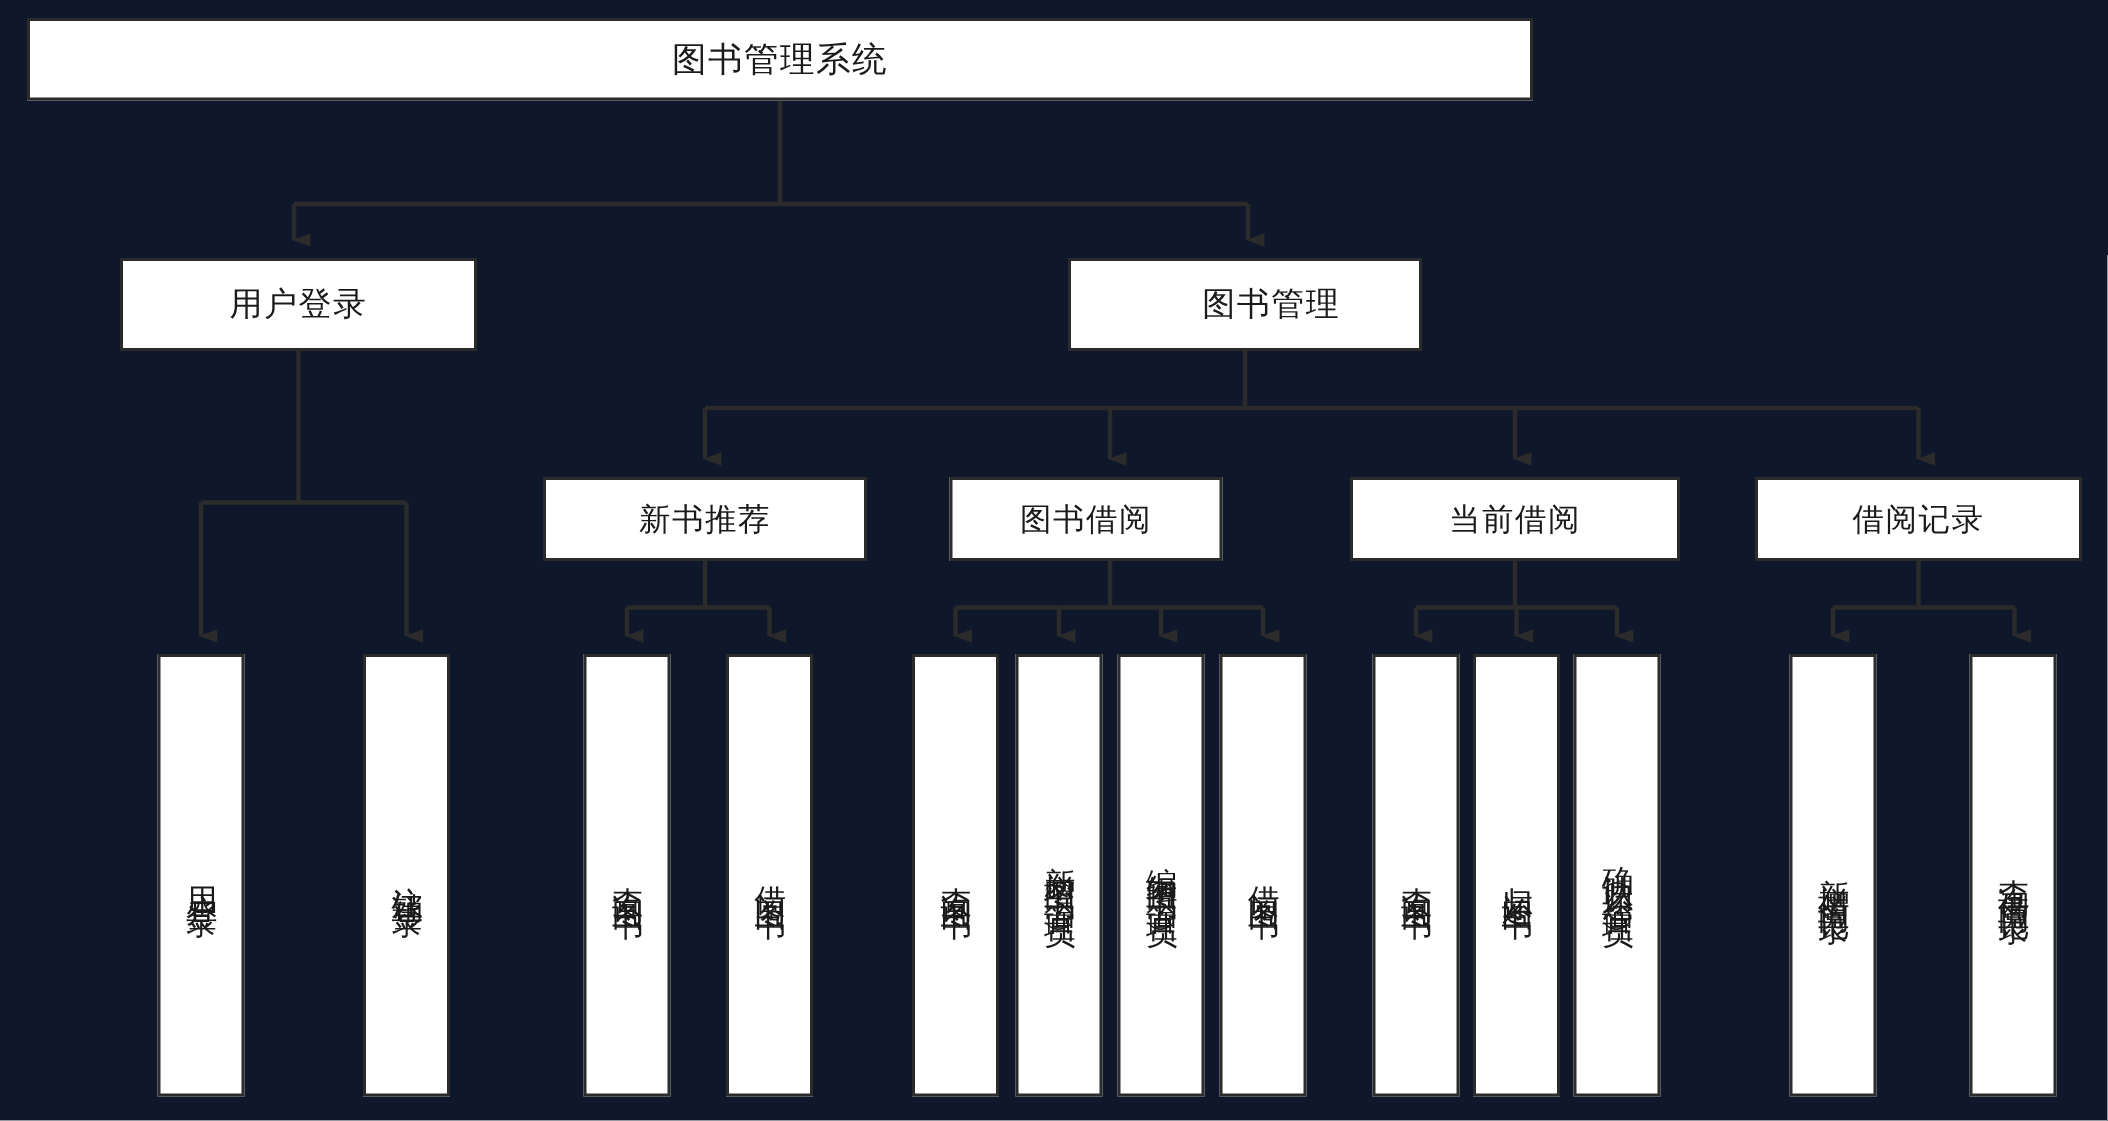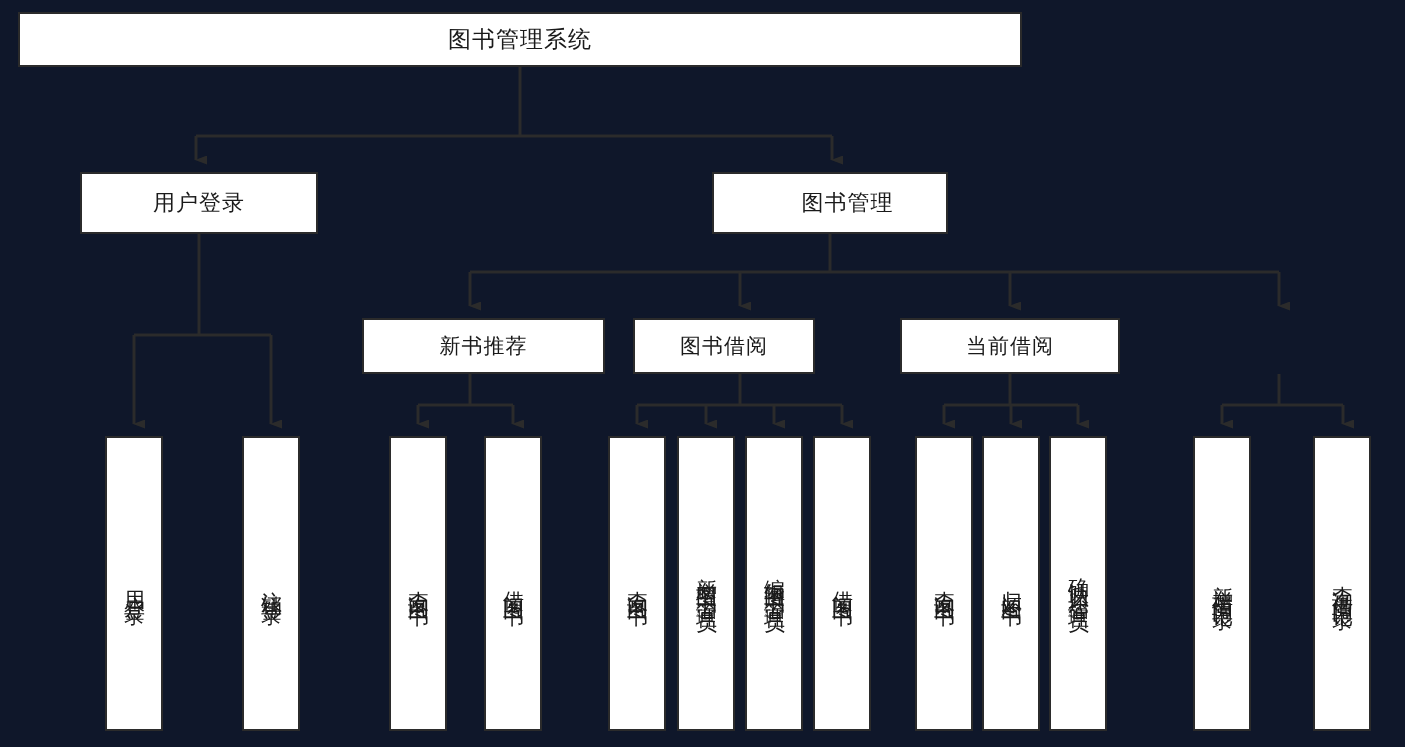--- a/index.html
+++ b/index.html
@@ -129,28 +129,31 @@
     <span>图书管理系统</span>
   </div>
 
   <div class="node node-l1" style="left:80px; top:172px; width:238px; height:62px;">
     <span>用户登录</span>
   </div>
   <div class="node node-l1" style="left:712px; top:172px; width:236px; height:62px;padding-left:35px;">
     <span>图书管理</span>
   </div>
 
-  <div class="node node-l2" style="left:362px; top:318px; width:243px; height:56px;">
+  <div class="node node-l2" style="left:362px; top:318px; width:216px; height:56px;">
     <span>新书推荐</span>
   </div>
   <div class="node node-l2" style="left:633px; top:318px; width:182px; height:56px;">
     <span>图书借阅</span>
   </div>
   <div class="node node-l2" style="left:900px; top:318px; width:220px; height:56px;">
     <span>当前借阅</span>
+  </div>
+  <div class="node node-l2" style="left:1170px; top:318px; width:218px; height:56px;">
+    <span>借阅记录</span>
   </div>
 
   <div class="node node-leaf" style="left:105px; top:436px; width:58px; height:295px;">
     <span class="leaf-text">用户登录</span>
   </div>
   <div class="node node-leaf" style="left:242px; top:436px; width:58px; height:295px;">
     <span class="leaf-text">注销登录</span>
   </div>
 
   <div class="node node-leaf" style="left:389px; top:436px; width:58px; height:295px;">

